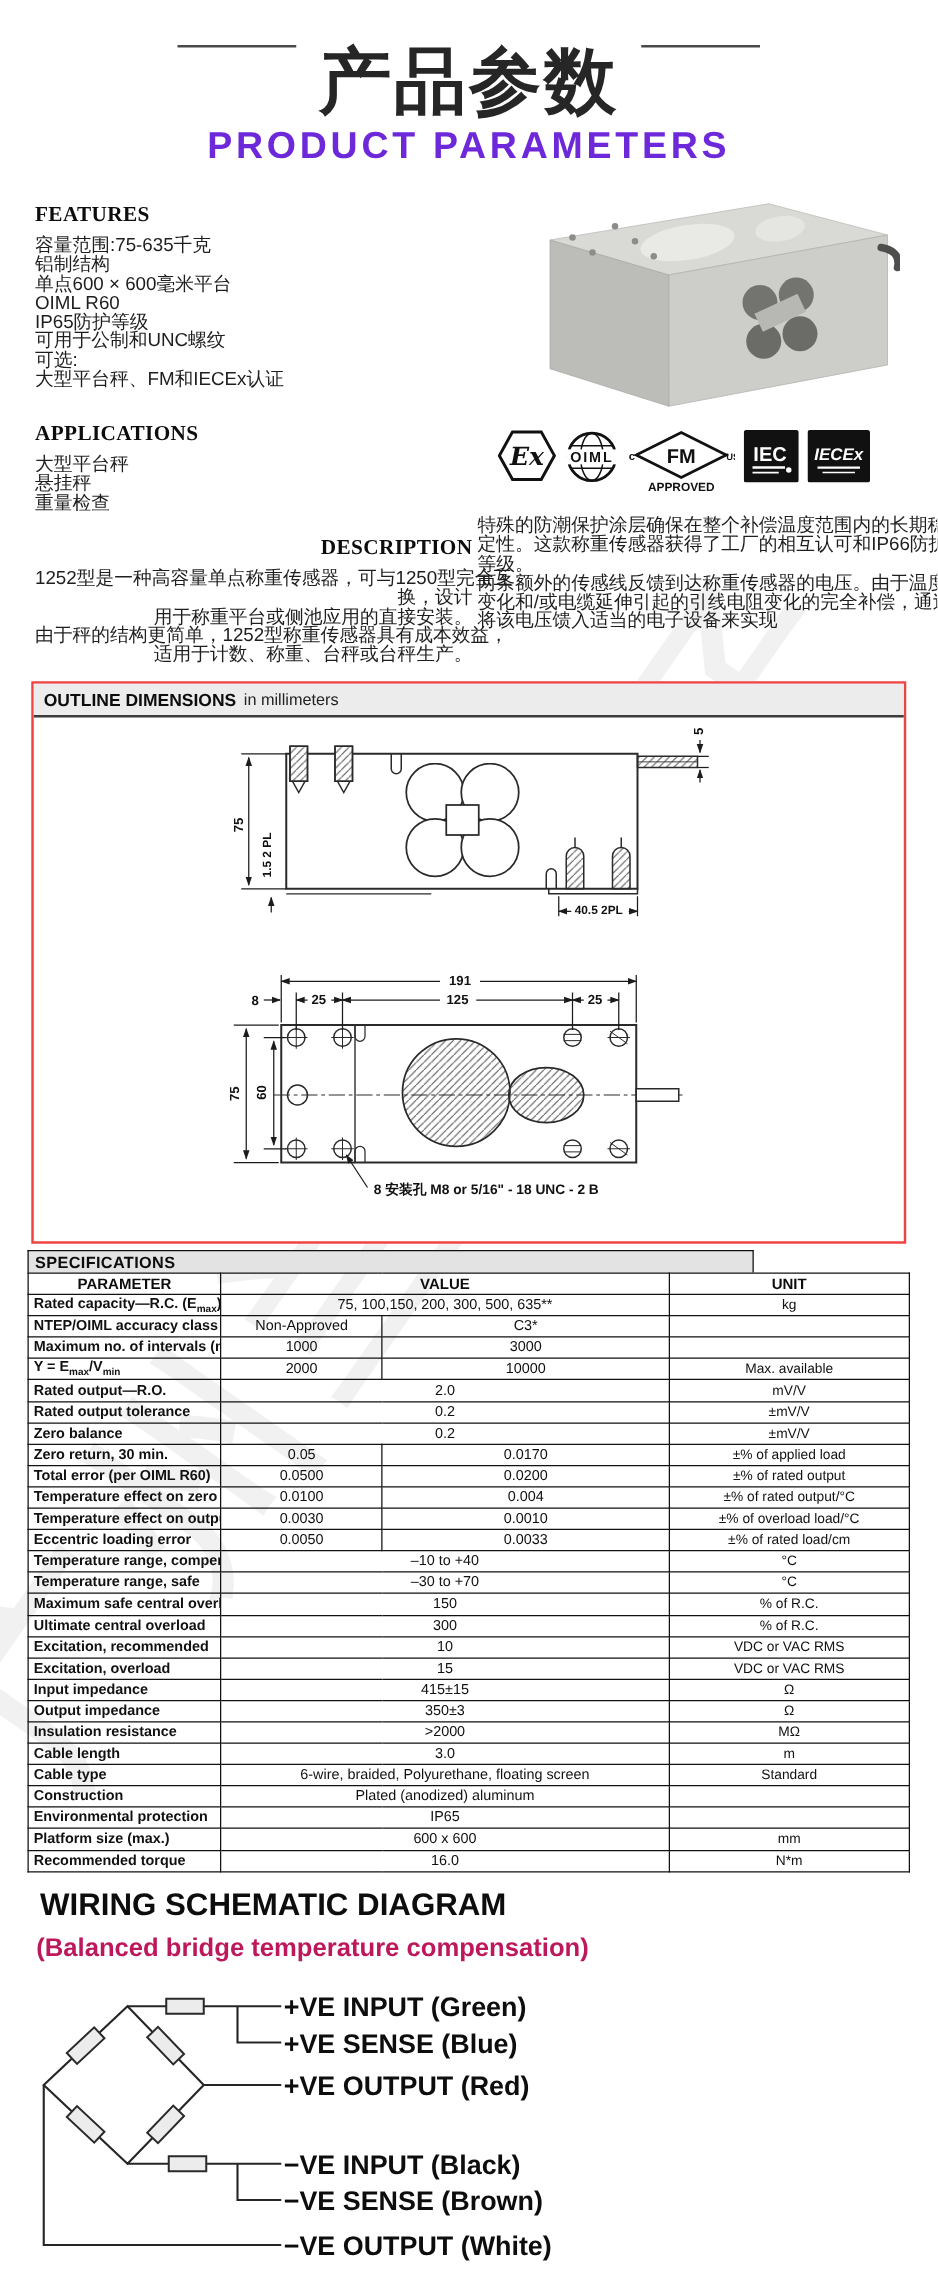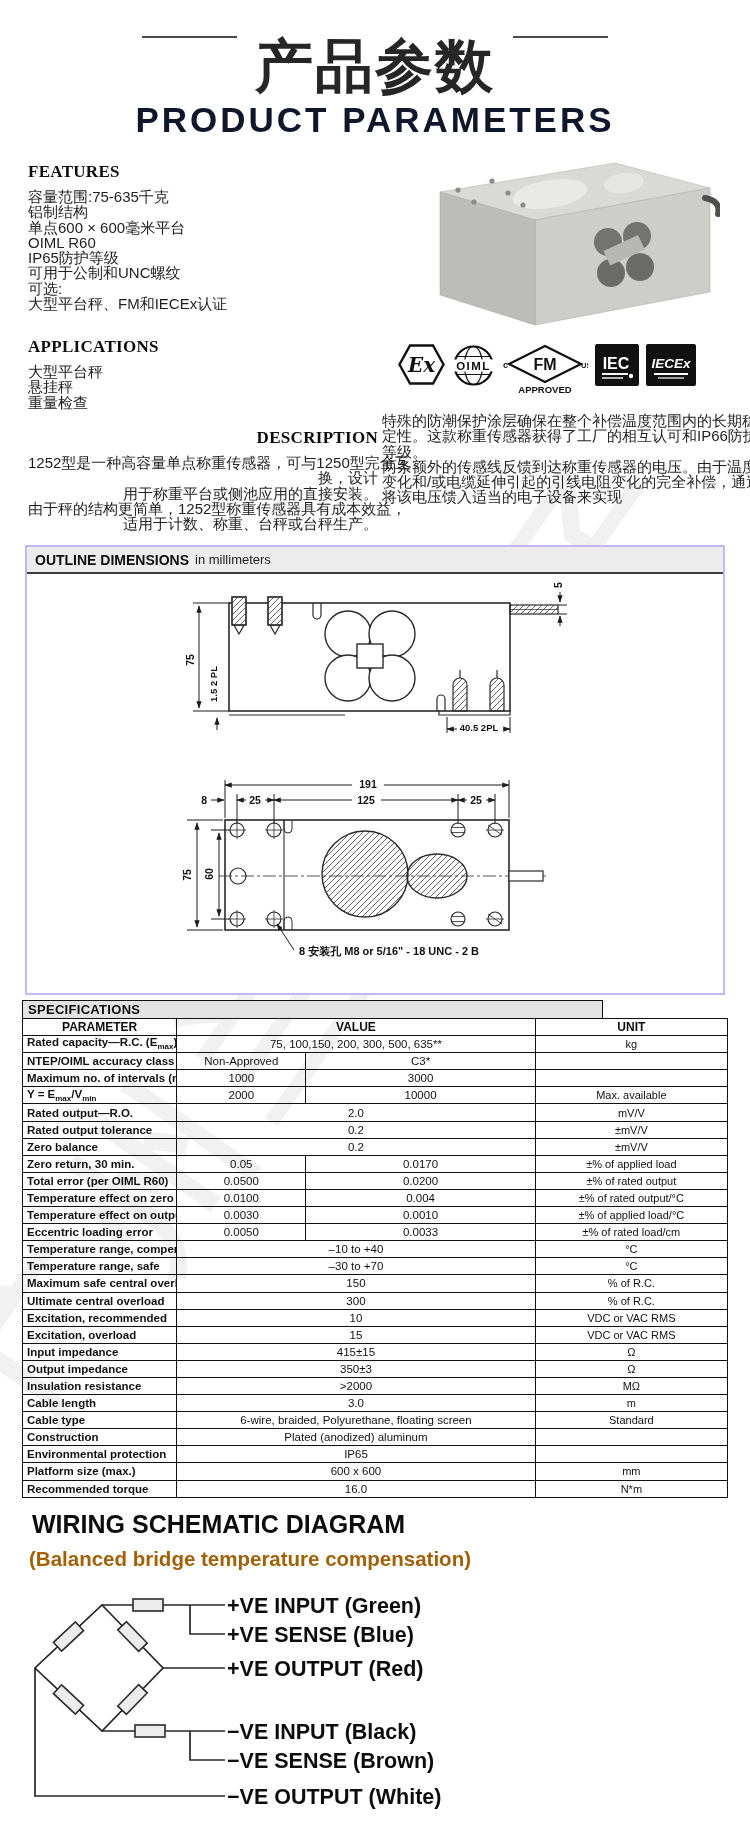--- a/index.html
+++ b/index.html
@@ -7,34 +7,34 @@
         font-family:"Liberation Sans",sans-serif;color:#222;}
   
   .watermark{position:absolute;left:4px;top:1290px;font-size:165px;font-weight:700;
              color:rgba(0,0,0,0.055);letter-spacing:26px;white-space:nowrap;
              transform:rotate(-55deg);transform-origin:0 50%;pointer-events:none;}
   
   .title-wrap{position:absolute;top:36px;left:0;width:100%;text-align:center;}
   .title-row{display:flex;justify-content:center;gap:18px;}
   .title-line{width:95px;height:0;border-top:2px solid #4a4a4a;}
   .title-zh{font-size:58px;font-weight:900;color:#262626;letter-spacing:2px;line-height:1.05;}
-  .title-en{margin-top:3px;font-size:35px;font-weight:700;color:#0f172a;letter-spacing:3px;}
+  .title-en{margin-top:3px;font-size:30px;font-weight:700;color:#6d28d9;letter-spacing:3px;}
   
   .sec-head{font-size:17px;font-weight:800;color:#0d0d0d;letter-spacing:.3px;margin:0 0 7px 0;font-family:Liberation Serif, serif;}
   .txt-line{font-size:15px;line-height:15.3px;color:#1e1e1e;white-space:nowrap;}
   .features{position:absolute;left:28px;top:162px;width:345px;}
   .applications{position:absolute;left:28px;top:337px;width:345px;}
   .description{position:absolute;left:28px;top:428px;width:350px;text-align:right;}
   
   .photo{position:absolute;left:400px;top:150px;width:320px;height:185px;}
   .certs{position:absolute;left:398px;top:344px;width:320px;display:flex;align-items:flex-start;gap:7px;}
   .note{position:absolute;left:382px;top:413px;width:352px;}
   
   .outline-box{position:absolute;left:25px;top:545px;width:700px;height:450px;
-               border:2px solid #c4b5fd;box-sizing:border-box;background:#fff;}
+               border:2px solid #ef4444;box-sizing:border-box;background:#fff;}
   .outline-head{height:25px;background:#ececec;border-bottom:2px solid #3c3c3c;
                 display:flex;align-items:center;padding-left:8px;gap:6px;}
   .outline-head b{font-size:14px;font-weight:800;color:#0d0d0d;}
   .outline-head span{font-size:13px;color:#222;}
   .outline-svg{display:block;width:696px;height:419px;}
   .dimtxt{font-size:10.5px;font-weight:700;fill:#111;font-family:"Liberation Sans",sans-serif;}
   .dimtxt-s{font-size:9.5px;font-weight:700;fill:#111;font-family:"Liberation Sans",sans-serif;}
   .mount-note{font-size:11px;font-weight:700;fill:#111;font-family:"Liberation Sans",sans-serif;}
   
   .spec-wrap{position:absolute;left:22px;top:1000px;width:581px;}
@@ -44,21 +44,21 @@
   table.spec{border-collapse:collapse;width:706px;table-layout:fixed;}
   .spec th,.spec td{border:1px solid #111;padding:0 4px;overflow:hidden;white-space:nowrap;}
   .spec tr{height:17.1px;}
   .spec th{font-size:12px;font-weight:800;text-align:center;color:#0d0d0d;}
   .spec td.param{font-weight:700;font-size:11.5px;text-align:left;color:#111;}
   .spec td.val{text-align:center;font-weight:400;font-size:11.5px;color:#111;}
   .spec td.unit{text-align:center;font-size:11px;color:#111;}
   .spec sub{font-size:8px;}
   
   .wiring-title{position:absolute;left:32px;top:1510px;font-size:25px;font-weight:800;color:#0d0d0d;}
-  .wiring-sub{position:absolute;left:29px;top:1547px;font-size:20.5px;font-weight:800;color:#a16207;}
+  .wiring-sub{position:absolute;left:29px;top:1547px;font-size:20.5px;font-weight:800;color:#be185d;}
   .bridge{position:absolute;left:30px;top:1593px;}
   .wire-label{font-size:21.5px;font-weight:800;fill:#0d0d0d;font-family:"Liberation Sans",sans-serif;}
   
   .cicon{flex:0 0 auto;}
 </style>
 </head>
 <body>
 
 <div class="page">
 
@@ -382,21 +382,21 @@
           <tr>
             <td class="param">Temperature effect on zero</td>
             <td class="val">0.0100</td>
             <td class="val">0.004</td>
             <td class="unit">±% of rated output/°C</td>
           </tr>
           <tr>
             <td class="param">Temperature effect on output</td>
             <td class="val">0.0030</td>
             <td class="val">0.0010</td>
-            <td class="unit">±% of applied load/°C</td>
+            <td class="unit">±% of overload load/°C</td>
           </tr>
           <tr>
             <td class="param">Eccentric loading error</td>
             <td class="val">0.0050</td>
             <td class="val">0.0033</td>
             <td class="unit">±% of rated load/cm</td>
           </tr>
           <tr>
             <td class="param">Temperature range, compensated</td>
             <td class="val" colspan="2">–10 to +40</td>

